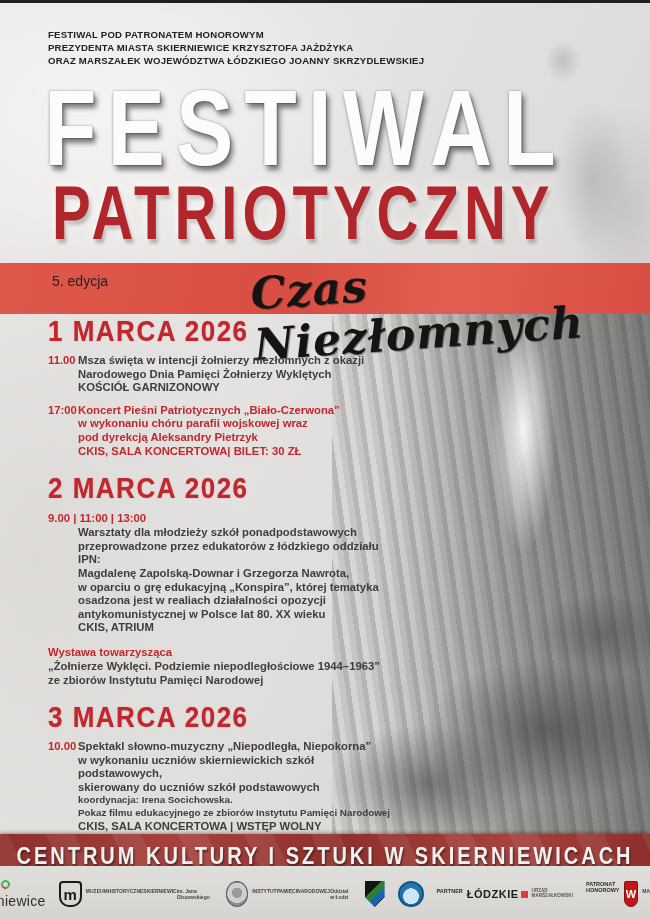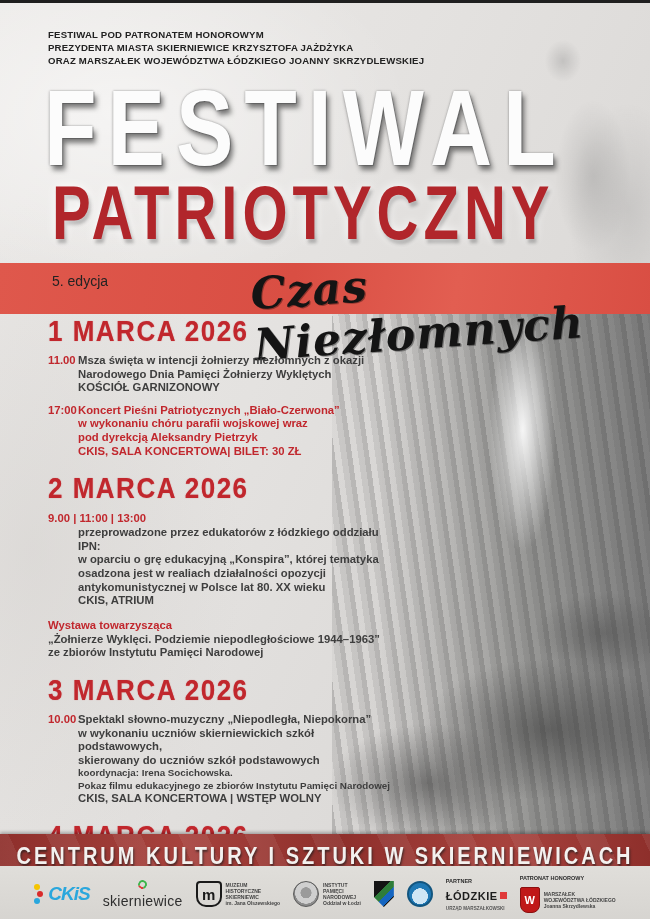--- a/index.html
+++ b/index.html
@@ -120,21 +120,21 @@
   .shield{width:20px;height:26px;background:linear-gradient(135deg,#141414 0 35%,#2f7d3a 35% 55%,#1565c0 55% 75%,#141414 75%);
     clip-path:polygon(0 0,100% 0,100% 62%,50% 100%,0 62%);}
   .bluecircle{width:22px;height:22px;border-radius:50%;border:2px solid #12557f;
     background:radial-gradient(circle at 50% 60%, #cfe6f5 0 45%, #1f78b4 47%);}
   .plabel{font-size:5.5px;font-weight:bold;color:#2b2b2b;text-align:left;margin-bottom:2px;}
   .lodz-word{font-size:11px;font-weight:bold;color:#1c1c1c;letter-spacing:.5px;display:flex;align-items:center;gap:2px;}
   .lodz-sq{width:7px;height:7px;background:#e03a3a;display:inline-block;}
   .lodz-sub{font-size:4.6px;color:#555;font-weight:bold;}
   .pat-shield{width:18px;height:24px;background:#c01818;border:1px solid #8a1010;border-radius:2px 2px 8px 8px;
     display:flex;align-items:center;justify-content:center;color:#fff;font-size:11px;font-weight:bold;}
-  .stack{display:flex;flex-direction:column;}
+  .stack{display:flex;flex-direction:row;}
 </style>
 </head>
 <body>
 
 <div class="poster">
 
   <div class="photo"></div>
   <div class="ghost"></div>
 
   <div class="patron">
@@ -169,21 +169,23 @@
         <div class="ln">w wykonaniu chóru parafii wojskowej wraz</div>
         <div class="ln">pod dyrekcją Aleksandry Pietrzyk</div>
         <div class="ln">CKIS, SALA KONCERTOWA| BILET: 30 ZŁ</div>
       </div>
     </div>
 
     <h2 class="date-h">2 MARCA 2026</h2>
     <div class="block">
       <div class="times-line">9.00 | 11:00 | 13:00</div>
       <div class="indent">
+        <div class="ln">Warsztaty dla młodzieży szkół ponadpodstawowych</div>
         <div class="ln">przeprowadzone przez edukatorów z łódzkiego oddziału IPN:</div>
+        <div class="ln">Magdalenę Zapolską-Downar i Grzegorza Nawrota,</div>
         <div class="ln">w oparciu o grę edukacyjną „Konspira”, której tematyka</div>
         <div class="ln">osadzona jest w realiach działalności opozycji</div>
         <div class="ln">antykomunistycznej w Polsce lat 80. XX wieku</div>
         <div class="ln">CKIS, ATRIUM</div>
       </div>
     </div>
     <div class="block gap-lg">
       <div class="times-line">Wystawa towarzysząca</div>
       <div class="ln">„Żołnierze Wyklęci. Podziemie niepodległościowe 1944–1963”</div>
       <div class="ln">ze zbiorów Instytutu Pamięci Narodowej</div>

